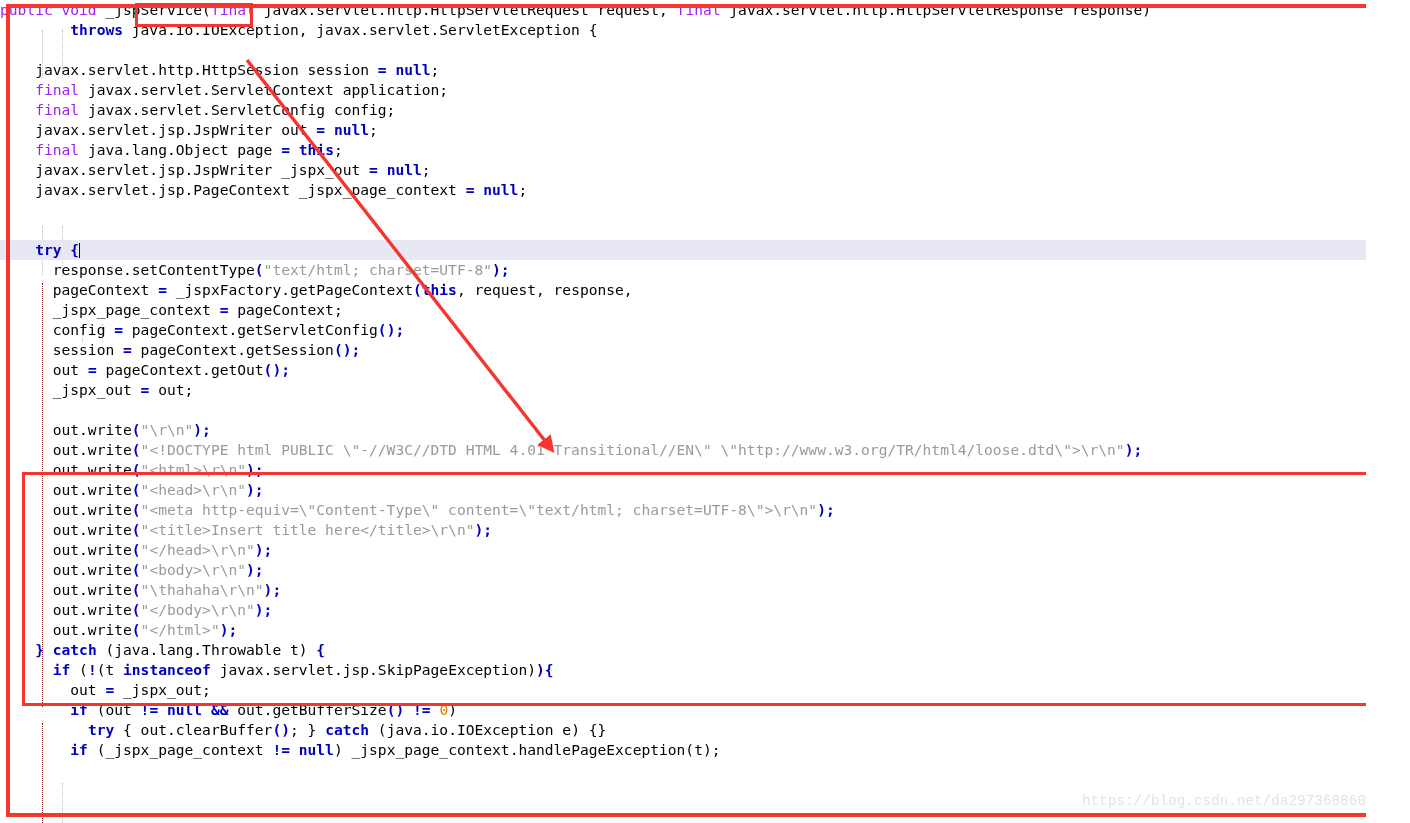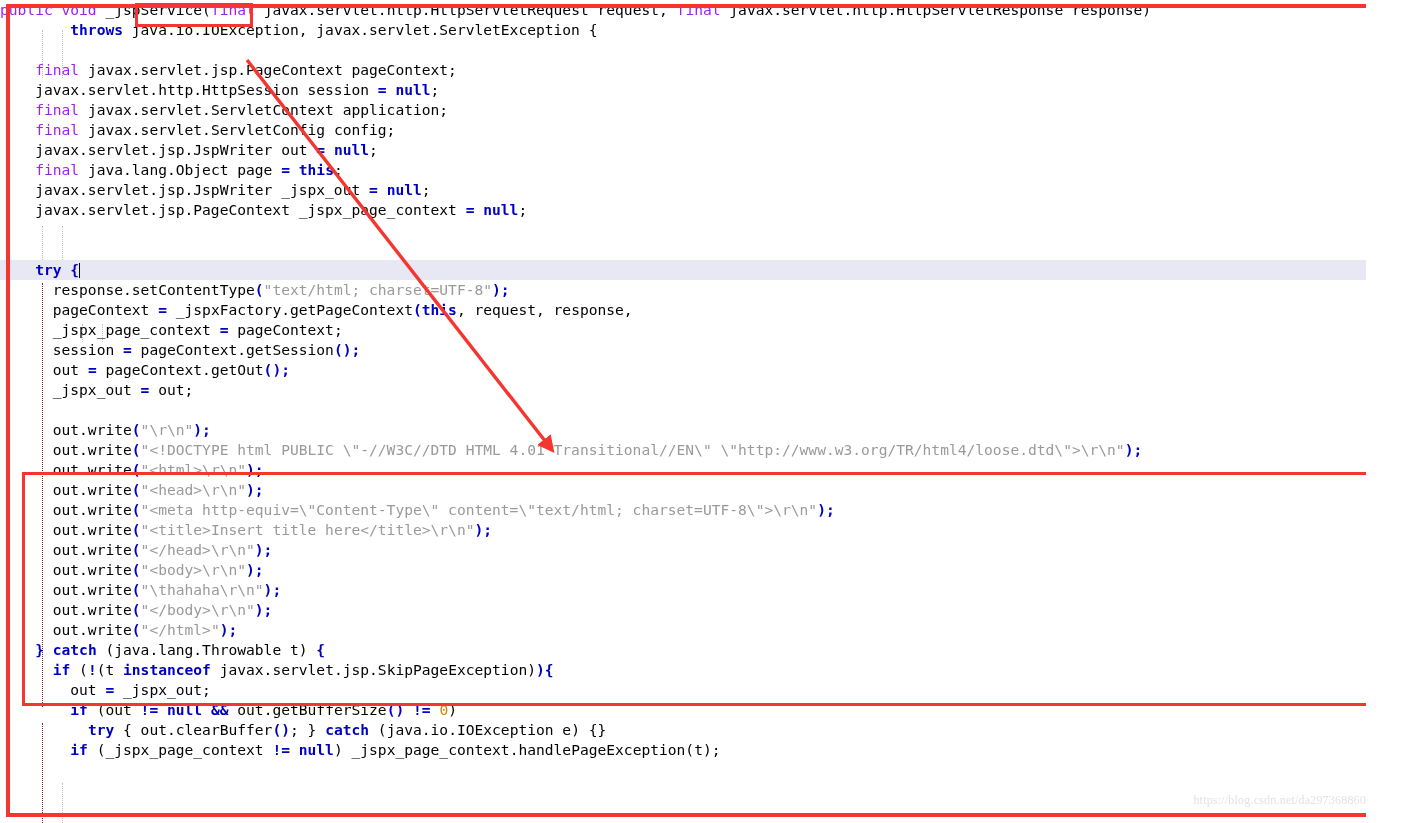--- a/index.html
+++ b/index.html
@@ -91,22 +91,22 @@
     background: transparent;
   }
   .ann-box.thin { border-width: 3px; }
   .ann-box.outer { border-width: 4px; }
 
   
   #watermark {
     position: absolute;
     right: 0px;
     top: 793px;
-    font-family: Liberation Serif, serif;
-    font-size: 12px;
+    font-family: Liberation Mono, monospace;
+    font-size: 14px;
     color: #e2e2e2;
     white-space: nowrap;
     letter-spacing: 0.2px;
   }
 </style>
 </head>
 <body>
 
 <div id="screen">
 
@@ -119,34 +119,34 @@
     <div class="indent-guide dark" style="left:42px; top:283px; height:424px;"></div>
     <div class="indent-guide dark" style="left:42px; top:723px; height:100px;"></div>
     <div class="indent-guide" style="left:82px; top:324px; height:18px;"></div>
     <div class="indent-guide" style="left:102px; top:324px; height:18px;"></div>
     <div class="indent-guide" style="left:62px; top:783px; height:40px;"></div>
 
     <div id="code-lines">
         <div class="code-line"><span class="mod">public</span><span class="plain"> </span><span class="mod">void</span><span class="plain"> _jspService(</span><span class="mod">final</span><span class="plain"> javax.servlet.http.HttpServletRequest request, </span><span class="mod">final</span><span class="plain"> javax.servlet.http.HttpServletResponse response)</span></div>
         <div class="code-line"><span class="plain">        </span><span class="kw">throws</span><span class="plain"> java.io.IOException, javax.servlet.ServletException </span><span class="plain">{</span></div>
         <div class="code-line blank"> </div>
-        <div class="code-line"><span class="plain">    </span><span class="mod">final</span><span class="plain"> javax.servlet.jsp.PageContext pageContext;</span></div>
         <div class="code-line"><span class="plain">    javax.servlet.http.HttpSession session </span><span class="kw">=</span><span class="plain"> </span><span class="kw">null</span><span class="plain">;</span></div>
         <div class="code-line"><span class="plain">    </span><span class="mod">final</span><span class="plain"> javax.servlet.ServletContext application;</span></div>
         <div class="code-line"><span class="plain">    </span><span class="mod">final</span><span class="plain"> javax.servlet.ServletConfig config;</span></div>
         <div class="code-line"><span class="plain">    javax.servlet.jsp.JspWriter out </span><span class="kw">=</span><span class="plain"> </span><span class="kw">null</span><span class="plain">;</span></div>
         <div class="code-line"><span class="plain">    </span><span class="mod">final</span><span class="plain"> java.lang.Object page </span><span class="kw">=</span><span class="plain"> </span><span class="kw">this</span><span class="plain">;</span></div>
         <div class="code-line"><span class="plain">    javax.servlet.jsp.JspWriter _jspx_out </span><span class="kw">=</span><span class="plain"> </span><span class="kw">null</span><span class="plain">;</span></div>
         <div class="code-line"><span class="plain">    javax.servlet.jsp.PageContext _jspx_page_context </span><span class="kw">=</span><span class="plain"> </span><span class="kw">null</span><span class="plain">;</span></div>
         <div class="code-line blank"> </div>
         <div class="code-line blank"> </div>
         <div class="code-line highlight"><span class="plain">    </span><span class="kw">try</span><span class="plain"> </span><span class="punct">{</span><span class="caret"></span></div>
         <div class="code-line"><span class="plain">      response.setContentType</span><span class="punct">(</span><span class="str">"text/html; charset=UTF-8"</span><span class="punct">);</span></div>
         <div class="code-line"><span class="plain">      pageContext </span><span class="kw">=</span><span class="plain"> _jspxFactory.getPageContext</span><span class="punct">(</span><span class="kw">this</span><span class="plain">, request, response,</span></div>
         <div class="code-line"><span class="plain">      _jspx_page_context </span><span class="kw">=</span><span class="plain"> pageContext;</span></div>
+        <div class="code-line"><span class="plain">      config </span><span class="kw">=</span><span class="plain"> pageContext.getServletConfig</span><span class="punct">();</span></div>
         <div class="code-line"><span class="plain">      session </span><span class="kw">=</span><span class="plain"> pageContext.getSession</span><span class="punct">();</span></div>
         <div class="code-line"><span class="plain">      out </span><span class="kw">=</span><span class="plain"> pageContext.getOut</span><span class="punct">();</span></div>
         <div class="code-line"><span class="plain">      _jspx_out </span><span class="kw">=</span><span class="plain"> out;</span></div>
         <div class="code-line blank"> </div>
         <div class="code-line"><span class="plain">      out.write</span><span class="punct">(</span><span class="str">"\r\n"</span><span class="punct">);</span></div>
         <div class="code-line"><span class="plain">      out.write</span><span class="punct">(</span><span class="str">"&lt;!DOCTYPE html PUBLIC \"-//W3C//DTD HTML 4.01 Transitional//EN\" \"http://www.w3.org/TR/html4/loose.dtd\"&gt;\r\n"</span><span class="punct">);</span></div>
         <div class="code-line"><span class="plain">      out.write</span><span class="punct">(</span><span class="str">"&lt;html&gt;\r\n"</span><span class="punct">);</span></div>
         <div class="code-line"><span class="plain">      out.write</span><span class="punct">(</span><span class="str">"&lt;head&gt;\r\n"</span><span class="punct">);</span></div>
         <div class="code-line"><span class="plain">      out.write</span><span class="punct">(</span><span class="str">"&lt;meta http-equiv=\"Content-Type\" content=\"text/html; charset=UTF-8\"&gt;\r\n"</span><span class="punct">);</span></div>
         <div class="code-line"><span class="plain">      out.write</span><span class="punct">(</span><span class="str">"&lt;title&gt;Insert title here&lt;/title&gt;\r\n"</span><span class="punct">);</span></div>

